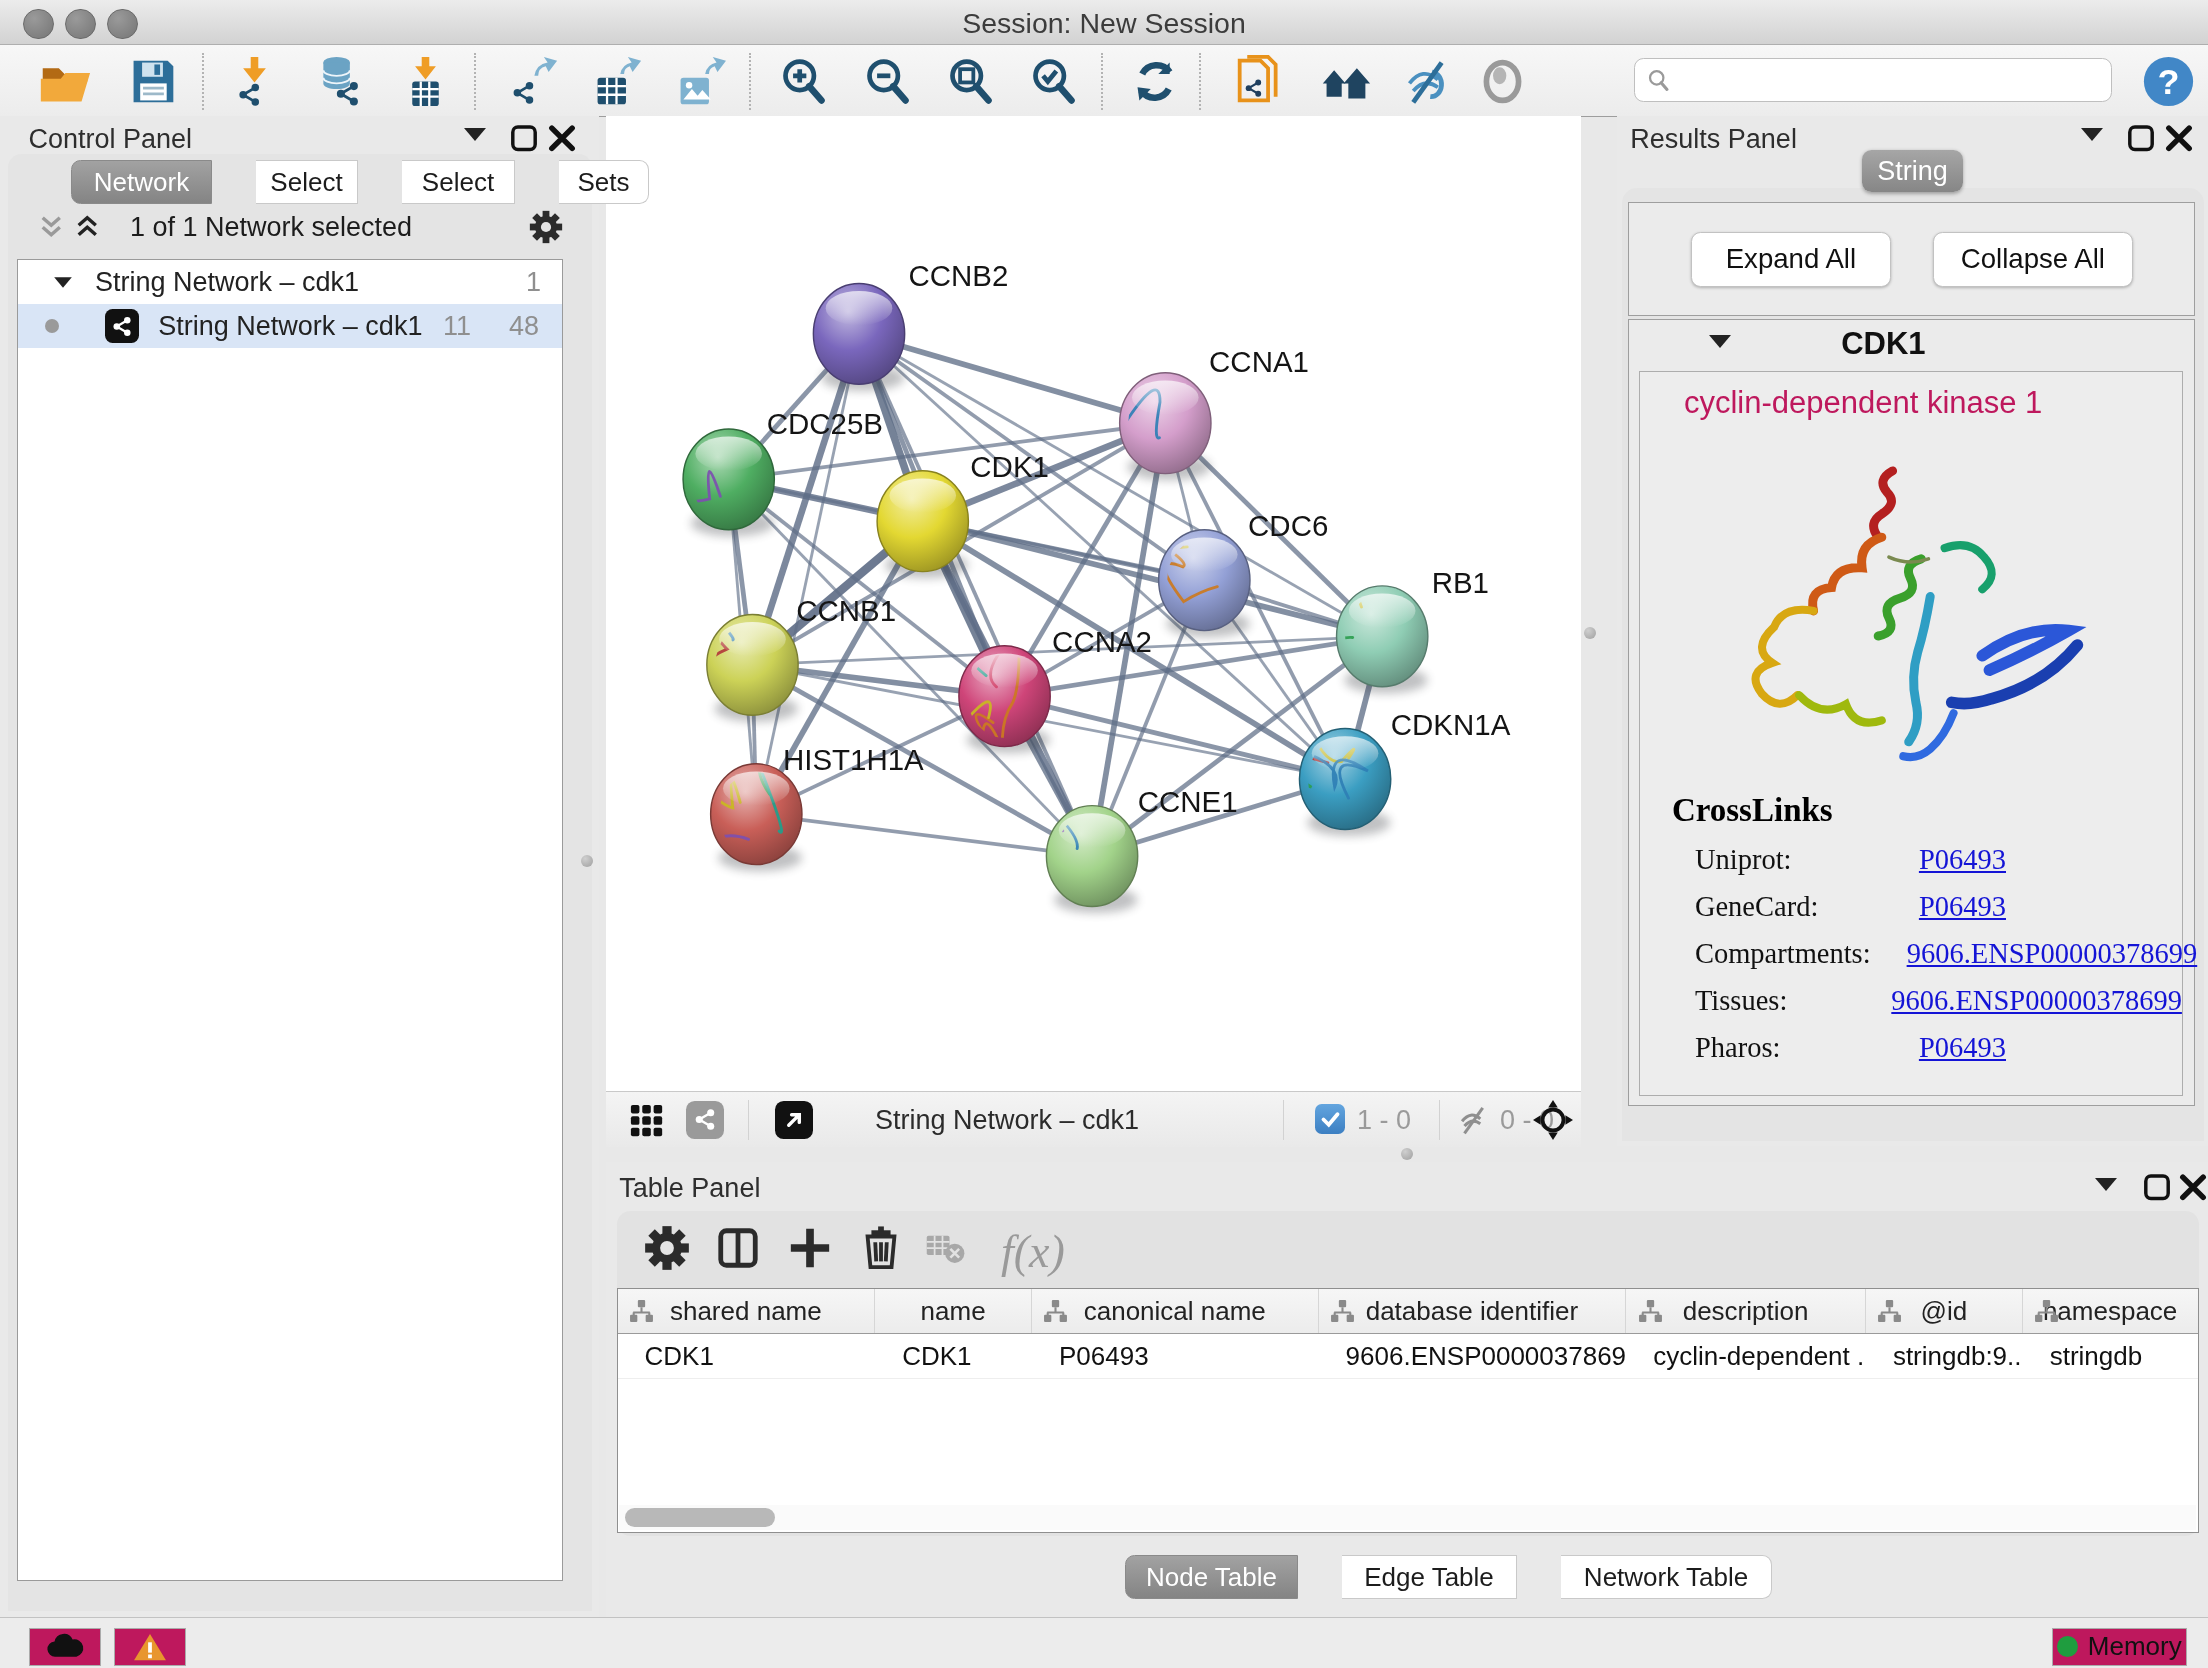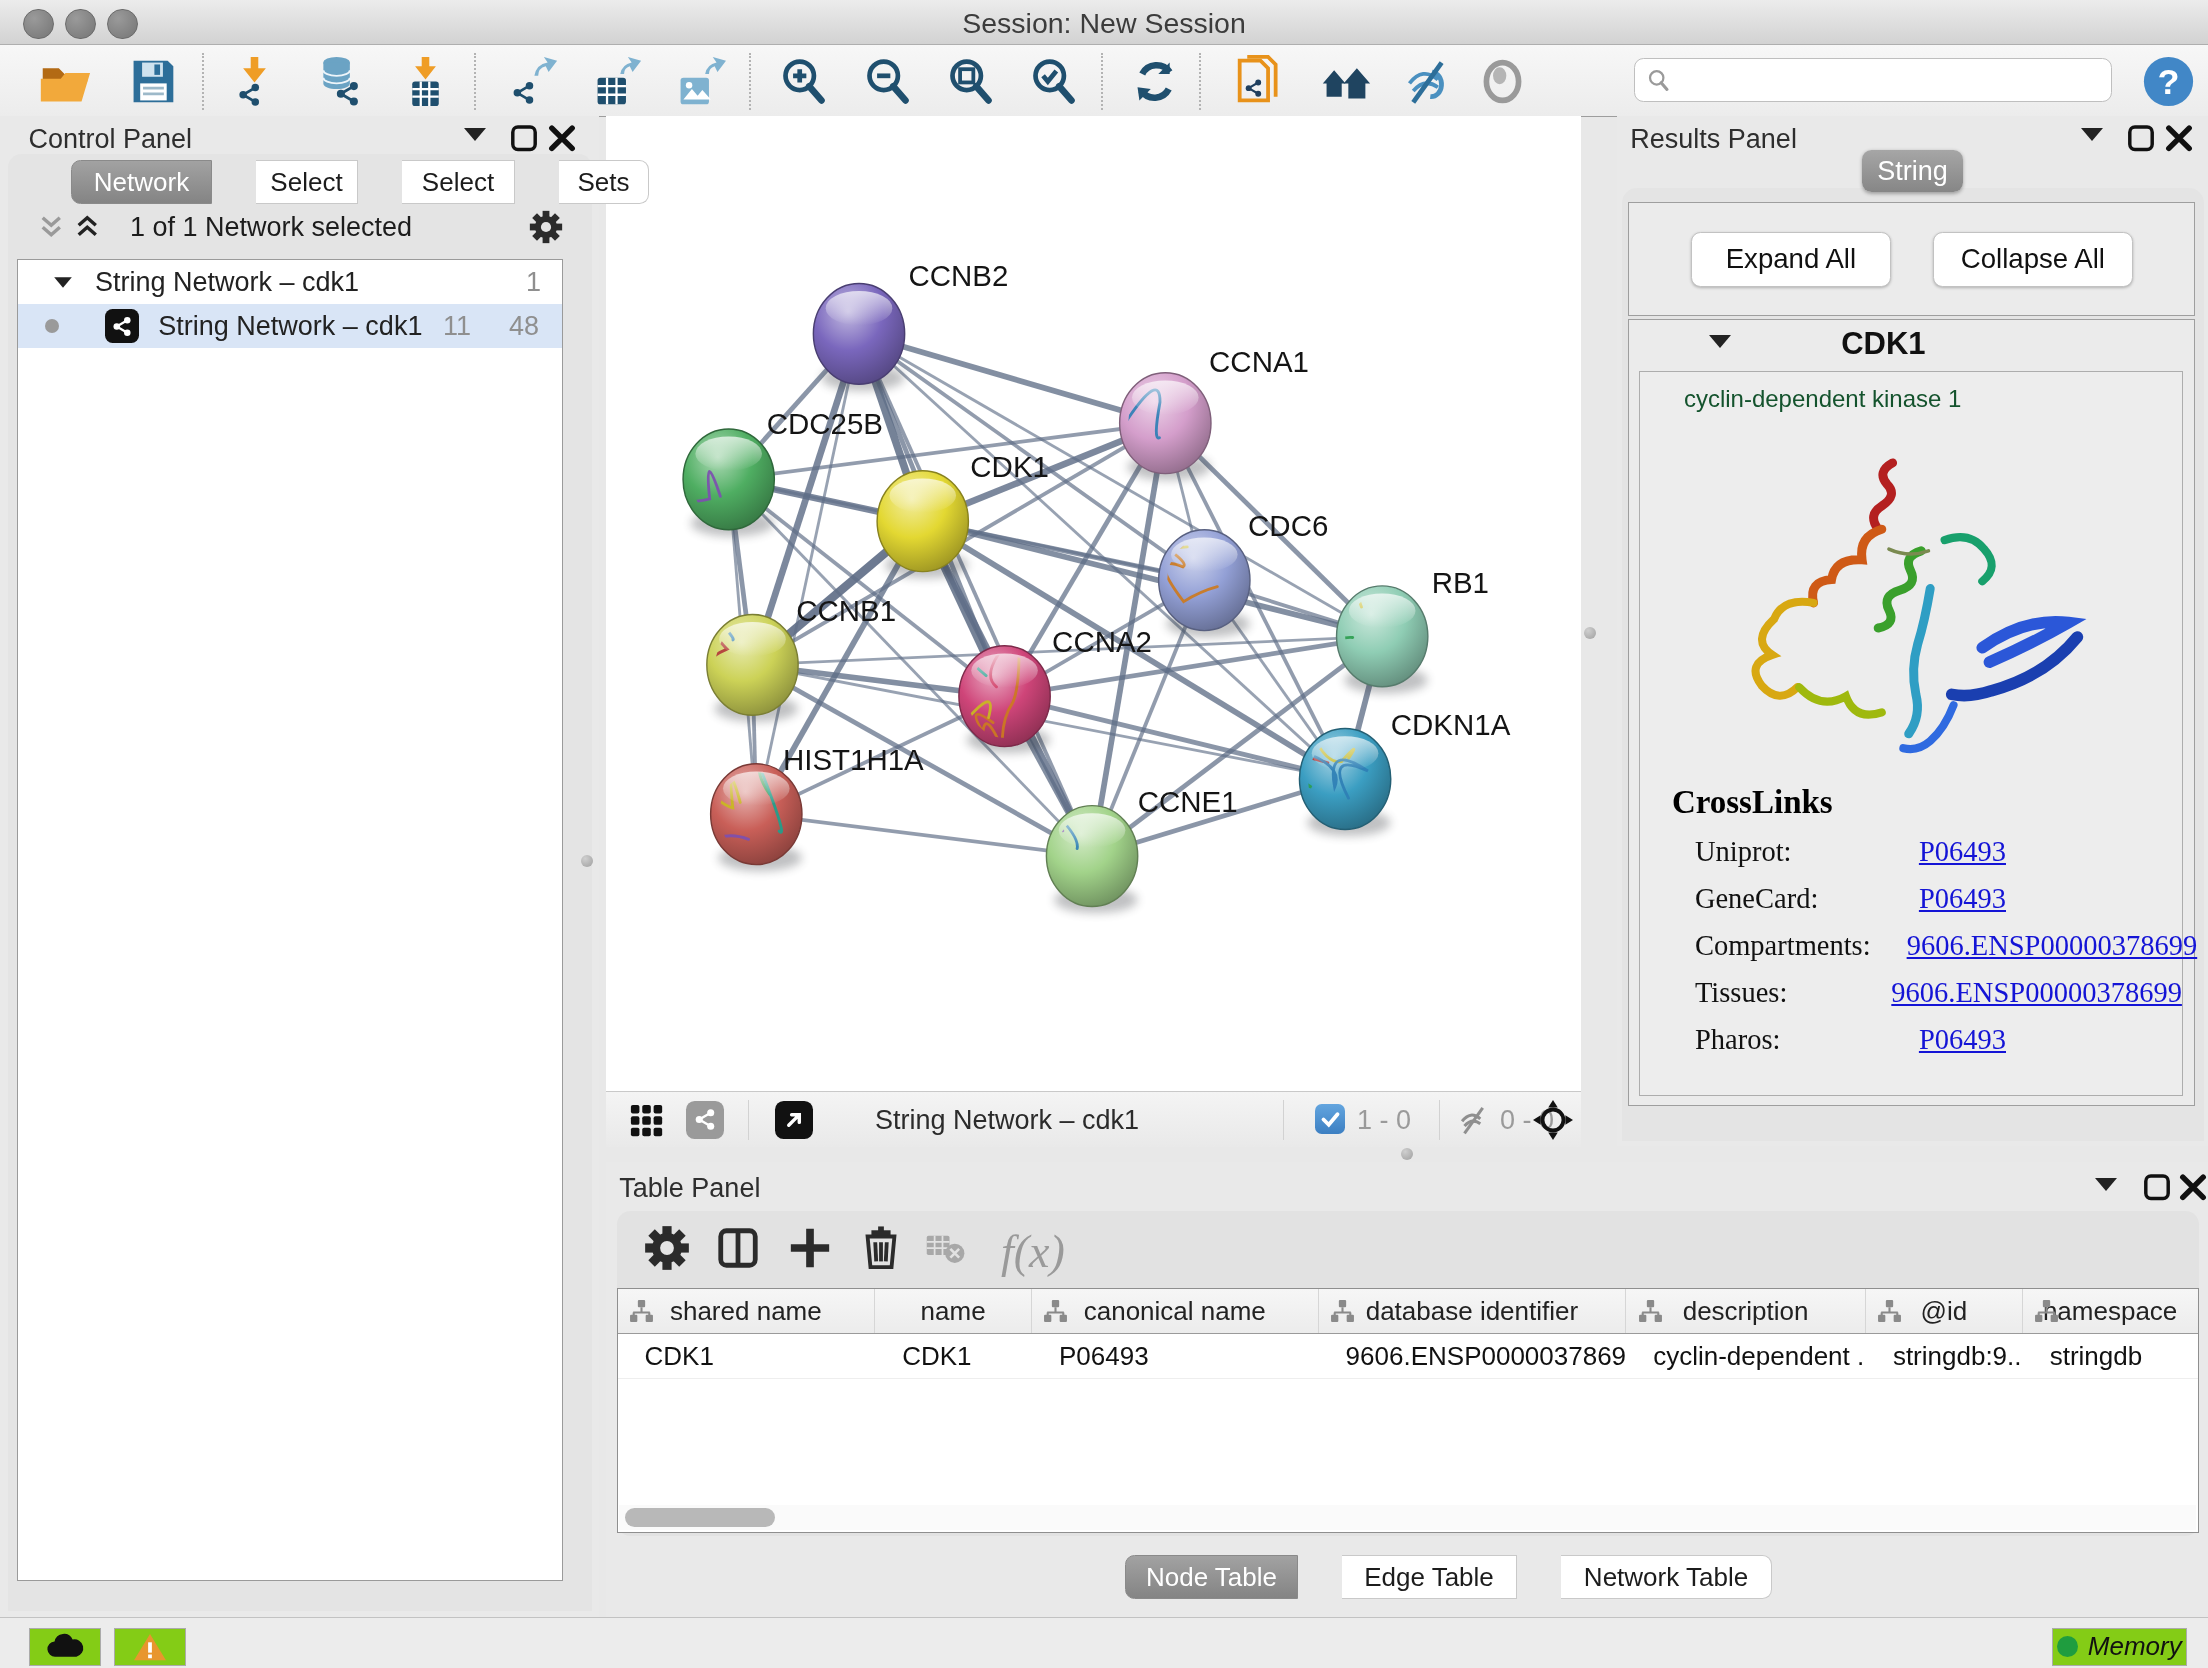--- a/index.html
+++ b/index.html
@@ -88,21 +88,21 @@
     border:1px solid #c2c2c2;border-radius:9.5px;font-size:27.6px;color:#111;
     box-shadow:0 1px 2.9px rgba(0,0,0,.25);}
   #rp-protein-box{position:absolute;left:11.4px;top:203px;width:565px;height:785px;
     border:1.9px solid #9e9e9e;background:#ebebeb;}
   #rp-protein-head{position:relative;height:48px;}
   #rp-protein-head .tri-down{position:absolute;left:80px;top:15px;}
   #rp-protein-name{position:absolute;left:0;right:57px;top:5.7px;text-align:center;
     font-size:31px;font-weight:bold;color:#111;}
   #rp-protein-inner{position:absolute;left:9.5px;top:51px;width:542px;height:723px;
     border:1.9px solid #adadad;background:#ededed;}
-  #rp-desc{margin:13.3px 0 0 44px;font-size:24px;color:#14532d;}
+  #rp-desc{margin:13.3px 0 0 44px;font-size:31px;color:#be185d;}
   #rp-structure{display:block;margin:23px auto 0 auto;}
   #rp-cross{margin:25px 0 0 32px;font-family:"Liberation Serif",serif;}
   #rp-cross-title{font-size:33px;font-weight:bold;color:#000;}
   .cl-row{display:flex;margin-top:15px;gap:36px;}
   .cl-label{width:188px;font-size:28.5px;color:#111;margin-left:23px;}
   .cl-value{font-size:28.5px;color:#1414d6;text-decoration:underline;}
 
   
   #hsplit-dot{left:1401px;top:1148px;}
   #table-panel{left:606px;top:1162px;width:1603px;height:455px;background:#e9e9e9;}
@@ -119,22 +119,22 @@
   #tp-row{display:flex;height:44px;border-bottom:1px solid #eee;}
   .td{padding-left:27px;font-size:26px;color:#111;line-height:44px;overflow:hidden;
     white-space:nowrap;box-sizing:border-box;}
   #tp-hscroll{position:absolute;left:1.9px;right:1.9px;bottom:1.9px;height:25px;background:#fafafa;}
   #tp-hthumb{position:absolute;left:5.7px;top:2.9px;width:150px;height:19px;border-radius:9.5px;background:#b8b8b8;}
   #tp-tabs{left:519px;top:393px;}
 
   
   #statusbar{left:0;top:1617px;width:2208px;height:51px;background:#ececec;
     border-top:1.9px solid #c2c2c2;}
-  .sb-btn{position:absolute;top:9.5px;height:36px;background:#84cc16;border:1.9px solid #ababab;
-    display:flex;align-items:center;justify-content:center;font-style:italic;}
+  .sb-btn{position:absolute;top:9.5px;height:36px;background:#be185d;border:1.9px solid #ababab;
+    display:flex;align-items:center;justify-content:center;}
   #memory-btn{right:21px;width:133px;gap:9.5px;font-size:26px;color:#111;}
   #memory-dot{width:21px;height:21px;border-radius:50%;background:#1f9d3f;}
 
   svg text{font-family:"Liberation Sans",sans-serif;}
 </style>
 </head>
 <body>
 
 <svg width="0" height="0" style="position:absolute">
   <defs>

